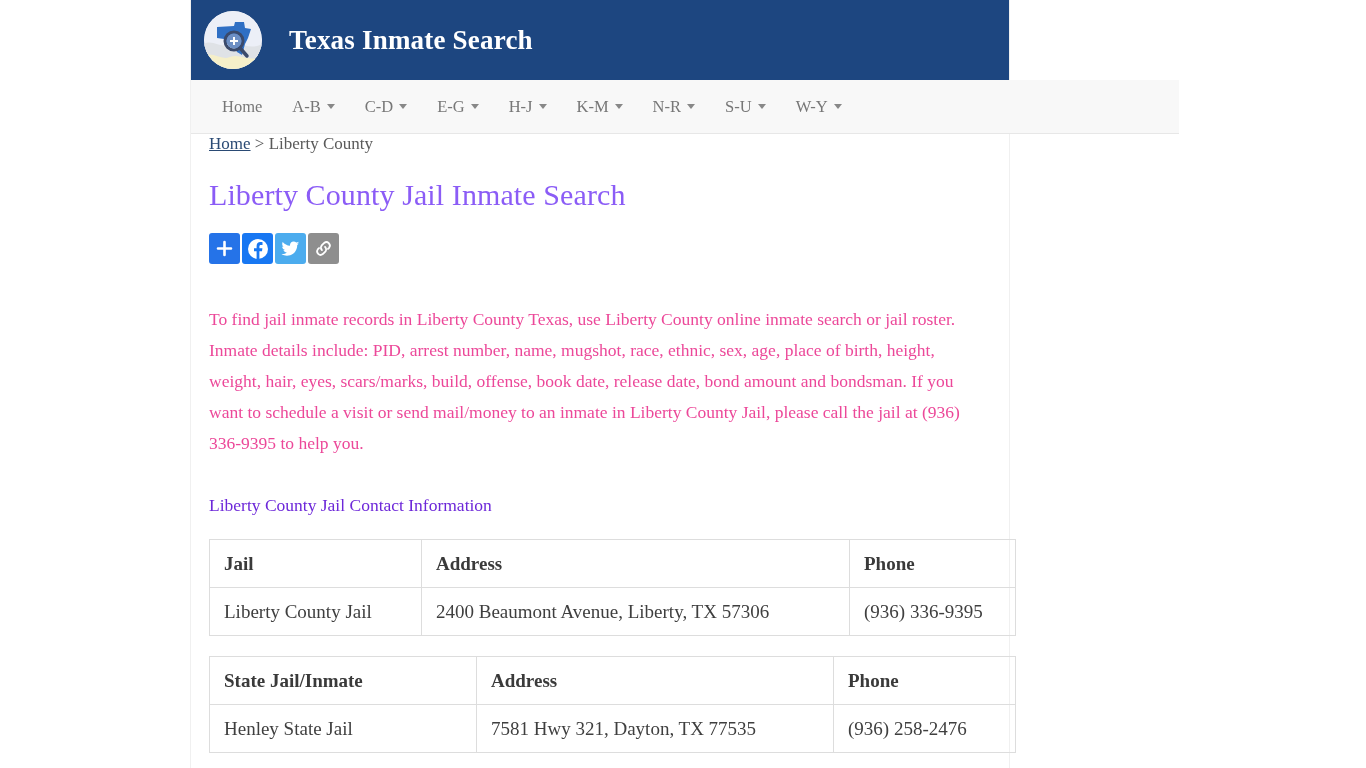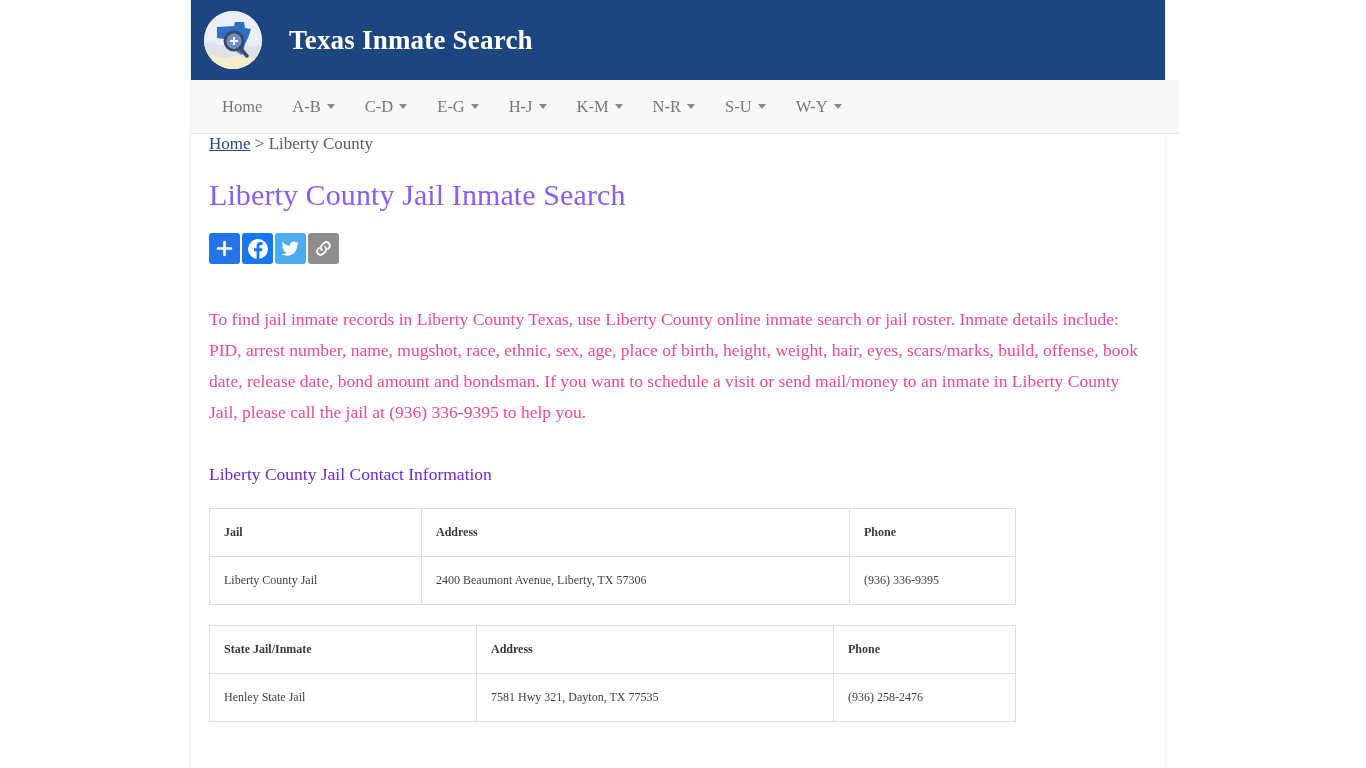--- a/index.html
+++ b/index.html
@@ -16,21 +16,21 @@
   .page {
     position: relative;
     width: 1366px;
     height: 768px;
     background: #ffffff;
   }
   .container {
     position: absolute;
     left: 190px;
     top: 0;
-    width: 976px;
+    width: 820px;
     height: 768px;
     background: #ffffff;
     border-left: 1px solid #f0f0f0;
     border-right: 1px solid #f0f0f0;
   }
 
   
   .site-header {
     position: relative;
     height: 80px;
@@ -159,21 +159,21 @@
   
   table.data-table {
     margin: 20px 0 0 9px;
     border-collapse: collapse;
     border: 1px solid #dddddd;
     table-layout: fixed;
   }
   table.data-table td, table.data-table th {
     border: 1px solid #dddddd;
     padding: 12px 14px;
-    font-size: 12px;
+    font-size: 19px;
     color: #3f3f3f;
     text-align: left;
     vertical-align: middle;
     font-family: "Liberation Serif", "DejaVu Serif", serif;
     line-height: 23px;
   }
   table.data-table th {
     font-weight: bold;
     color: #3a3a3a;
   }

